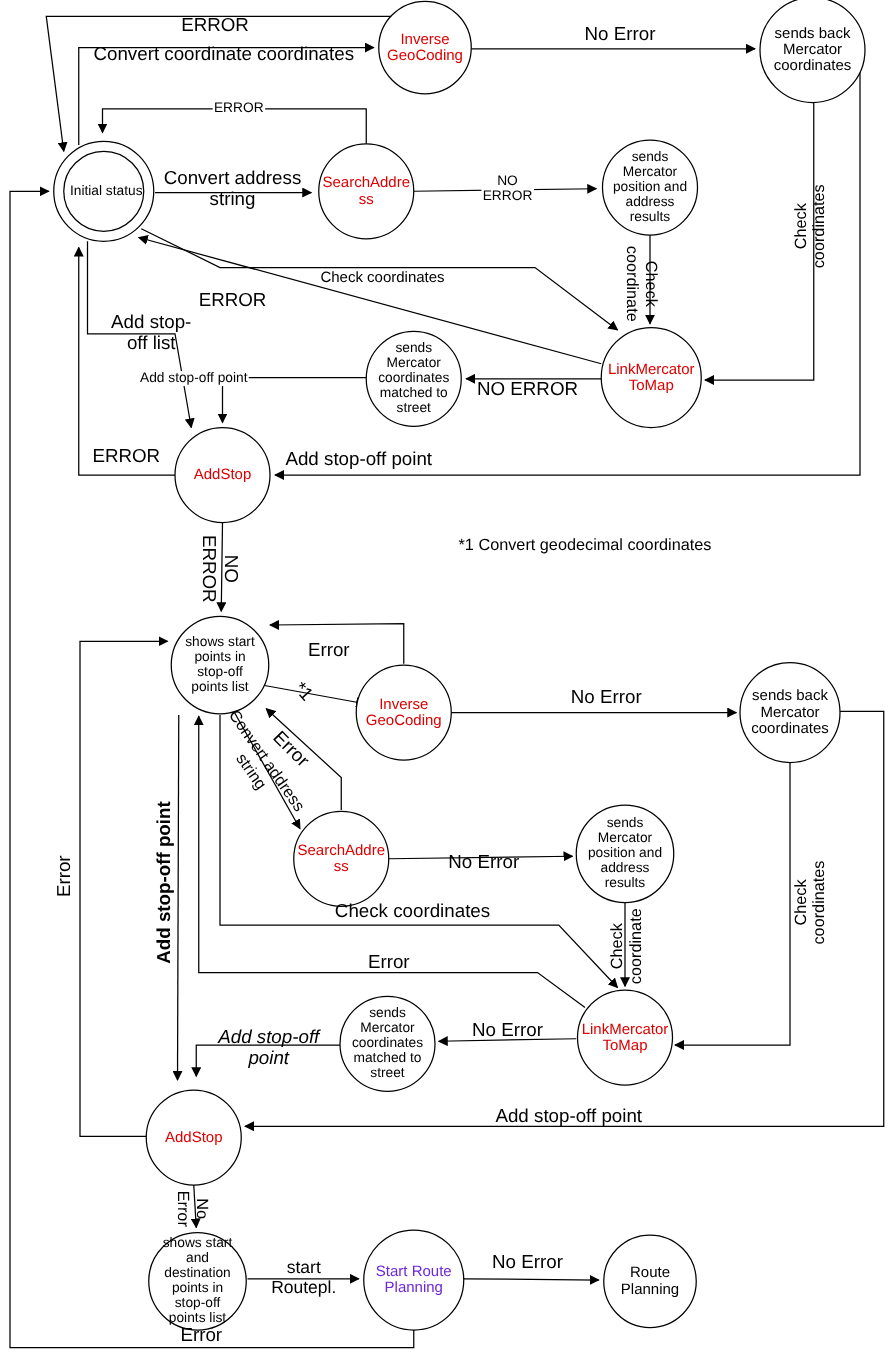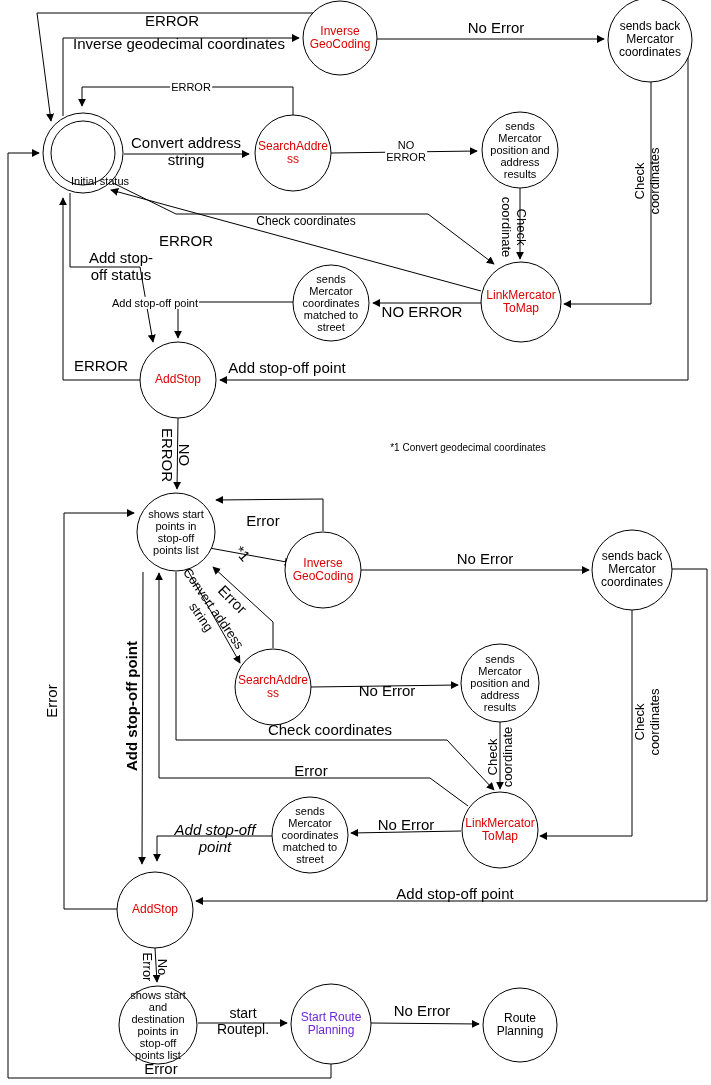--- a/index.html
+++ b/index.html
@@ -77,21 +77,21 @@
         <circle cx="500" cy="683" r="39" class="node"></circle>
         <circle cx="500" cy="830" r="38" class="node"></circle>
         <circle cx="310" cy="835" r="38" class="node"></circle>
         <circle cx="155" cy="910" r="38" class="node"></circle>
         <circle cx="158" cy="1025" r="39" class="node"></circle>
         <circle cx="331" cy="1024" r="40" class="node"></circle>
         <circle cx="520" cy="1025" r="37" class="node"></circle>
       </g>
   </svg>
   <div id="labels-layer">
-      <div class="nodelbl" style="left: 100px; top: 153px; font-size: 11px; color: rgb(0, 0, 0); width: 86px; margin-top: 28px;">Initial status</div>
+      <div class="nodelbl" style="left: 85px; top: 153px; font-size: 11px; color: rgb(0, 0, 0); width: 86px;">Initial status</div>
       <div class="nodelbl" style="left: 340px; top: 38px; font-size: 12px; color: rgb(221, 0, 0); width: 80px;">Inverse
 GeoCoding</div>
       <div class="nodelbl" style="left: 650px; top: 40px; font-size: 12px; color: rgb(0, 0, 0); width: 90px;">sends back
 Mercator
 coordinates</div>
       <div class="nodelbl" style="left: 293px; top: 153px; font-size: 12px; color: rgb(221, 0, 0); width: 82px;">SearchAddre
 ss</div>
       <div class="nodelbl" style="left: 520px; top: 150px; font-size: 11px; color: rgb(0, 0, 0); width: 82px;">sends
 Mercator
 position and
@@ -133,36 +133,36 @@
 and
 destination
 points in
 stop-off
 points list</div>
       <div class="nodelbl" style="left: 331px; top: 1024px; font-size: 12px; color: #6d28d9; width: 86px;">Start Route
 Planning</div>
       <div class="nodelbl" style="left: 520px; top: 1025px; font-size: 12px; color: rgb(0, 0, 0); width: 80px;">Route
 Planning</div>
       <div class="lbl" style="left: 172px; top: 21px; font-size: 15px; transform: translate(-50%, -50%);">ERROR</div>
-      <div class="lbl" style="left: 179px; top: 44px; font-size: 15px; transform: translate(-50%, -50%);">Inverse geodecimal coordinates</div>
+      <div class="lbl" style="left: 179px; top: 44px; font-size: 15px; transform: translate(-50%, -50%);">Convert coordinate coordinates</div>
       <div class="lbl" style="left: 496px; top: 28px; font-size: 15px; transform: translate(-50%, -50%);">No Error</div>
       <div class="lbl bg" style="left: 191px; top: 87px; font-size: 11px; transform: translate(-50%, -50%);">ERROR</div>
       <div class="lbl" style="left: 186px; top: 152px; font-size: 15px; transform: translate(-50%, -50%);">Convert address
 string</div>
       <div class="lbl bg" style="left: 406px; top: 151px; font-size: 11px; transform: translate(-50%, -50%);">NO
 ERROR</div>
       <div class="lbl" style="left: 306px; top: 222px; font-size: 12px; transform: translate(-50%, -50%);">Check coordinates</div>
       <div class="lbl" style="left: 186px; top: 241px; font-size: 15px; transform: translate(-50%, -50%);">ERROR</div>
       <div class="lbl" style="left: 121px; top: 267px; font-size: 15px; transform: translate(-50%, -50%);">Add stop-
-off status</div>
+off list</div>
       <div class="lbl bg" style="left: 155px; top: 303px; font-size: 11px; transform: translate(-50%, -50%);">Add stop-off point</div>
       <div class="lbl" style="left: 422px; top: 312px; font-size: 15px; transform: translate(-50%, -50%);">NO ERROR</div>
       <div class="lbl" style="left: 101px; top: 366px; font-size: 15px; transform: translate(-50%, -50%);">ERROR</div>
       <div class="lbl" style="left: 287px; top: 368px; font-size: 15px; transform: translate(-50%, -50%);">Add stop-off point</div>
-      <div class="lbl" style="left: 468px; top: 448px; font-size: 10px; transform: translate(-50%, -50%);">*1 Convert geodecimal coordinates</div>
+      <div class="lbl" style="left: 468px; top: 436px; font-size: 13px; transform: translate(-50%, -50%);">*1 Convert geodecimal coordinates</div>
       <div class="lbl" style="left: 263px; top: 521px; font-size: 15px; transform: translate(-50%, -50%);">Error</div>
       <div class="lbl" style="left: 485px; top: 559px; font-size: 15px; transform: translate(-50%, -50%);">No Error</div>
       <div class="lbl" style="left: 387px; top: 691px; font-size: 15px; transform: translate(-50%, -50%);">No Error</div>
       <div class="lbl" style="left: 330px; top: 730px; font-size: 15px; transform: translate(-50%, -50%);">Check coordinates</div>
       <div class="lbl" style="left: 311px; top: 771px; font-size: 15px; transform: translate(-50%, -50%);">Error</div>
       <div class="lbl" style="left: 215px; top: 839px; font-size: 15px; transform: translate(-50%, -50%); font-style: italic;">Add stop-off
 point</div>
       <div class="lbl" style="left: 406px; top: 825px; font-size: 15px; transform: translate(-50%, -50%);">No Error</div>
       <div class="lbl" style="left: 455px; top: 894px; font-size: 15px; transform: translate(-50%, -50%);">Add stop-off point</div>
       <div class="lbl" style="left: 243px; top: 1022px; font-size: 14px; transform: translate(-50%, -50%);">start

